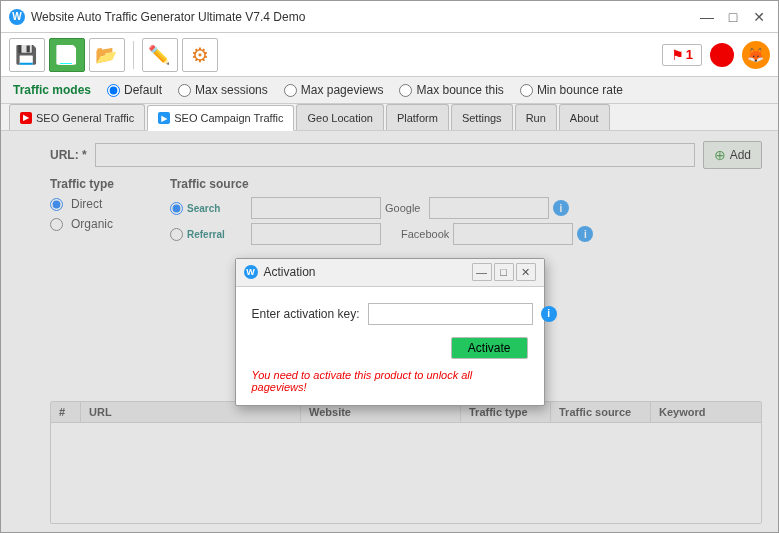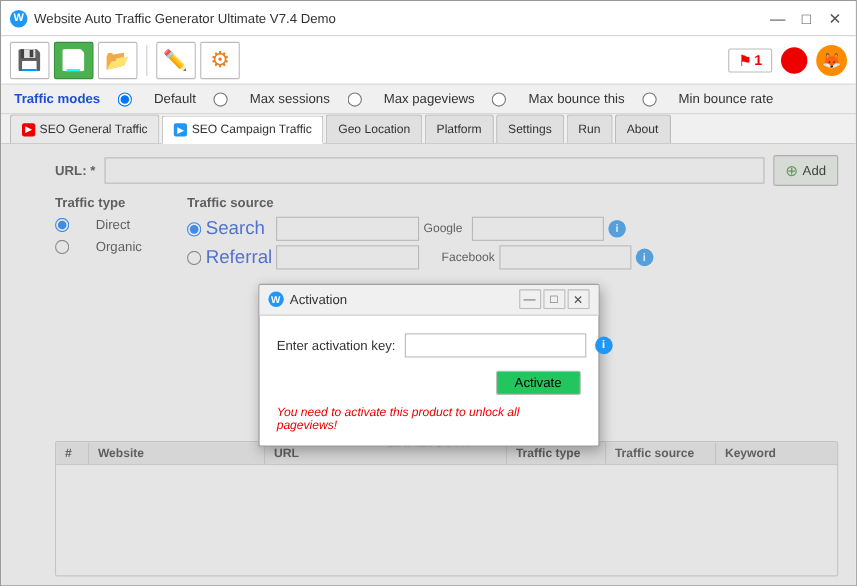--- a/index.html
+++ b/index.html
@@ -134,26 +134,26 @@
       background: #f0f0f0;
       padding: 6px 12px;
       display: flex;
       align-items: center;
       gap: 16px;
       border-bottom: 1px solid #ccc;
     }
     .modes-label {
       font-weight: bold;
       font-size: 12px;
-      color: #1d4ed8;
+      color: #15803d;
     }
     .radio-group {
       display: flex;
       align-items: center;
-      gap: 20px;
+      gap: 4px;
       cursor: pointer;
     }
     .radio-group input[type="radio"] {
       cursor: pointer;
       margin: 0;
     }
     .radio-label {
       font-size: 12px;
       color: #333;
     }
@@ -271,22 +271,23 @@
       margin-bottom: 6px;
     }
     .sub-row {
       display: flex;
       align-items: center;
       gap: 4px;
       margin-bottom: 4px;
     }
     .source-label {
       min-width: 60px;
-      font-size: 17px;
-      color: #1d4ed8;
+      font-size: 10px;
+      color: #0f766e;
+      font-weight: bold;
     }
     .source-input {
       height: 22px;
       border: 1px solid #bbb;
       width: 180px;
       padding: 0 4px;
       font-size: 11px;
     }
     .info-btn {
       width: 16px;
@@ -595,22 +596,22 @@
           <span style="font-size:11px; color:#333; min-width:40px;margin-left:16px;">Facebook</span>
           <input class="source-input" type="text" value="" style="width: 120px;">
           <button class="info-btn">i</button>
         </div>
       </div>
     </div>
 
     <div class="data-table">
       <div class="table-header">
         <div class="th col-num">#</div>
+        <div class="th col-url">URL</div>
         <div class="th col-website">Website</div>
-        <div class="th col-url">URL</div>
         <div class="th col-type">Traffic type</div>
         <div class="th col-source">Traffic source</div>
         <div class="th col-keyword">Keyword</div>
       </div>
       <div class="table-body"></div>
     </div>
 
     <div class="overlay">
 
       <div class="watermark">

